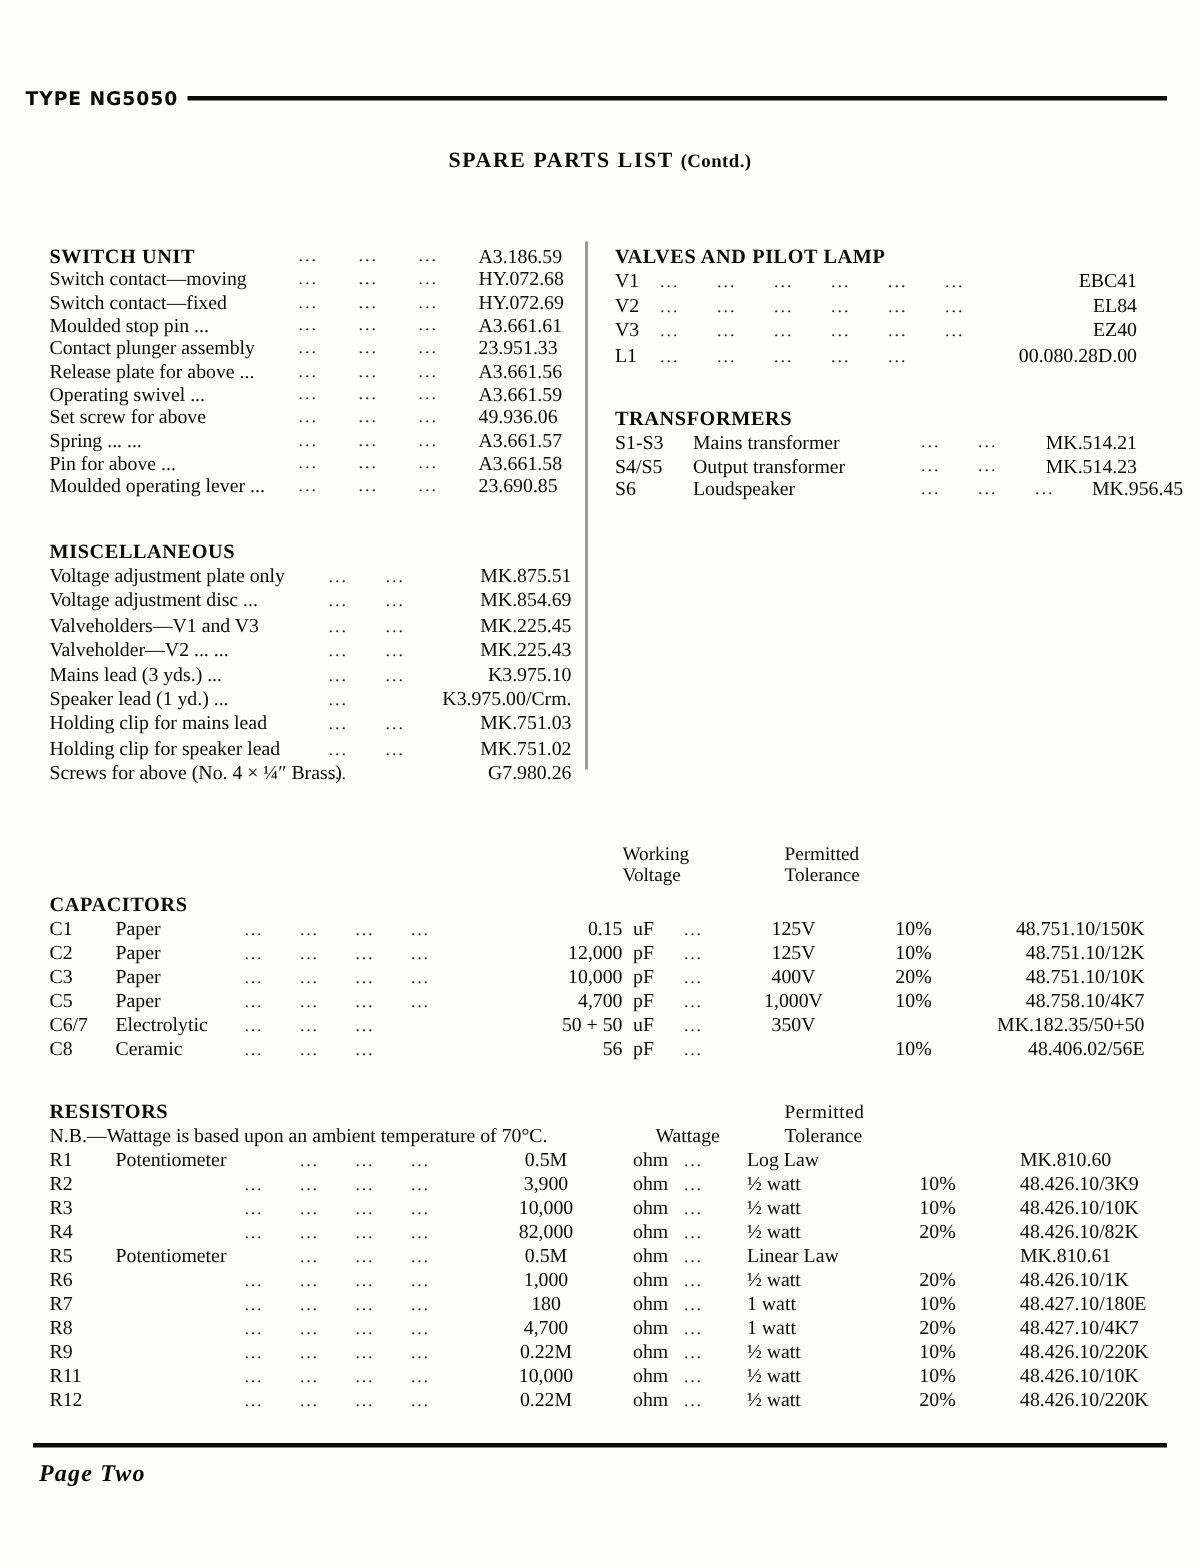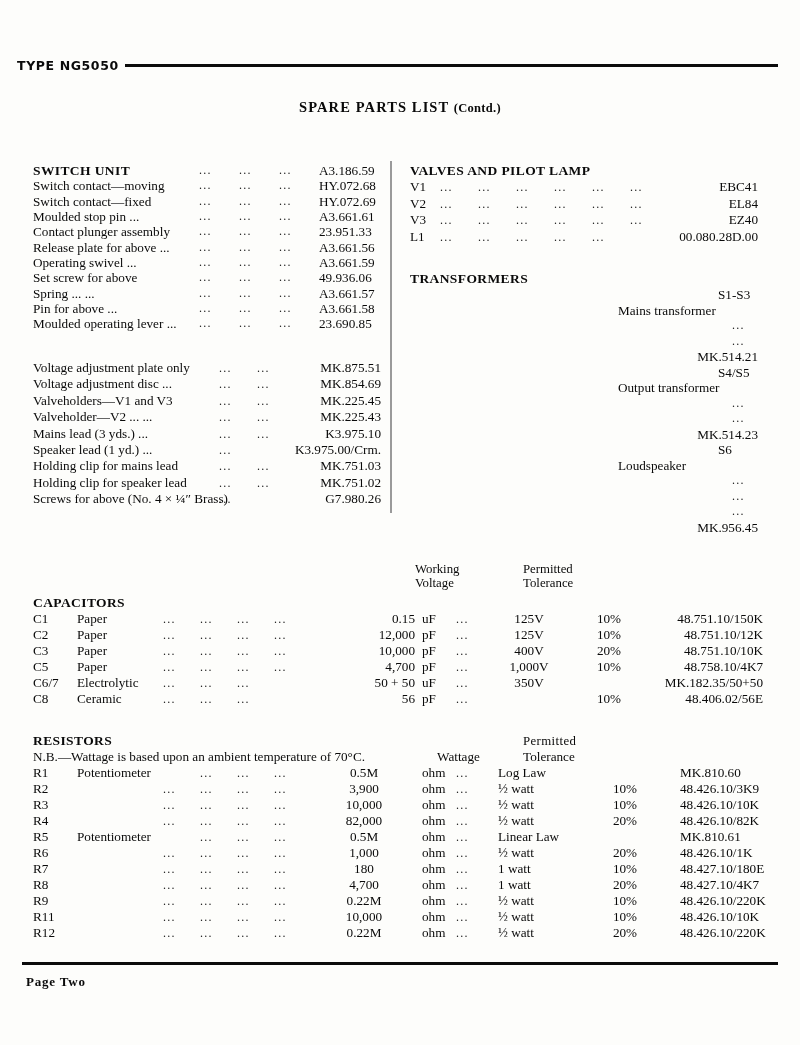--- a/index.html
+++ b/index.html
@@ -113,21 +113,21 @@
   .mi-d { width: 38px; flex: 0 0 auto; font-size: 12px; letter-spacing: 1.3px; color: #1d1d1d; }
   .mi-code { flex: 1 1 auto; text-align: right; padding-right: 2px; }
 
   
   .v-row { display: flex; align-items: baseline; font-size: 13.2px; line-height: 15.5px; white-space: nowrap; }
   .v-id { width: 30px; flex: 0 0 auto; }
   .v-d  { width: 38px; flex: 0 0 auto; font-size: 12px; letter-spacing: 1.3px; color: #1d1d1d; }
   .v-code { flex: 1 1 auto; text-align: right; padding-right: 12px; }
 
   
-  .t-row { display: flex; align-items: flex-end; font-size: 13.2px; line-height: 15.5px; white-space: nowrap; flex-direction: column; }
+  .t-row { display: flex; align-items: flex-start; font-size: 13.2px; line-height: 15.5px; white-space: nowrap; }
   .t-id { width: 52px; flex: 0 0 auto; }
   .t-name { width: 152px; flex: 0 0 auto; }
   .t-d { width: 38px; flex: 0 0 auto; font-size: 12px; letter-spacing: 1.3px; color: #1d1d1d; }
   .t-code { flex: 1 1 auto; text-align: right; padding-right: 12px; }
 
   
   .caps { position: absolute; left: 33px; top: 565px; width: 740px; }
   .cap-hdr { position: relative; height: 30px; font-size: 12.8px; line-height: 14.6px; }
   .hcell { position: absolute; text-align: center; white-space: nowrap; }
   .cap-row, .res-row {
@@ -163,21 +163,22 @@
     left: 22px; right: 22px;
     top: 962px;
     height: 3px;
     background: #0b0b0b;
   }
   .foot-label {
     position: absolute;
     left: 26px;
     top: 974px;
     font-weight: bold;
-    font-size: 13px;
+    font-style: italic;
+    font-size: 16px;
     letter-spacing: 0.8px;
   }
 </style>
 </head>
 <body>
 
 <div class="page">
 
 
   <div class="runhead">
@@ -339,20 +340,21 @@
           <span class="t-name">Loudspeaker</span>
           <span class="t-d">...</span>
           <span class="t-d">...</span>
           <span class="t-d">...</span>
           <span class="t-code">MK.956.45</span>
         </div>
       </div>
   </div>
 
   <div class="misc layer">
+    <div class="sec-head">MISCELLANEOUS</div>
     <div id="misc-rows">
         <div class="mi-row">
           <span class="mi-label">Voltage adjustment plate only</span>
           <span class="mi-d">...</span>
           <span class="mi-d">...</span>
           <span class="mi-code">MK.875.51</span>
         </div>
         <div class="mi-row">
           <span class="mi-label">Voltage adjustment disc  ...</span>
           <span class="mi-d">...</span>

